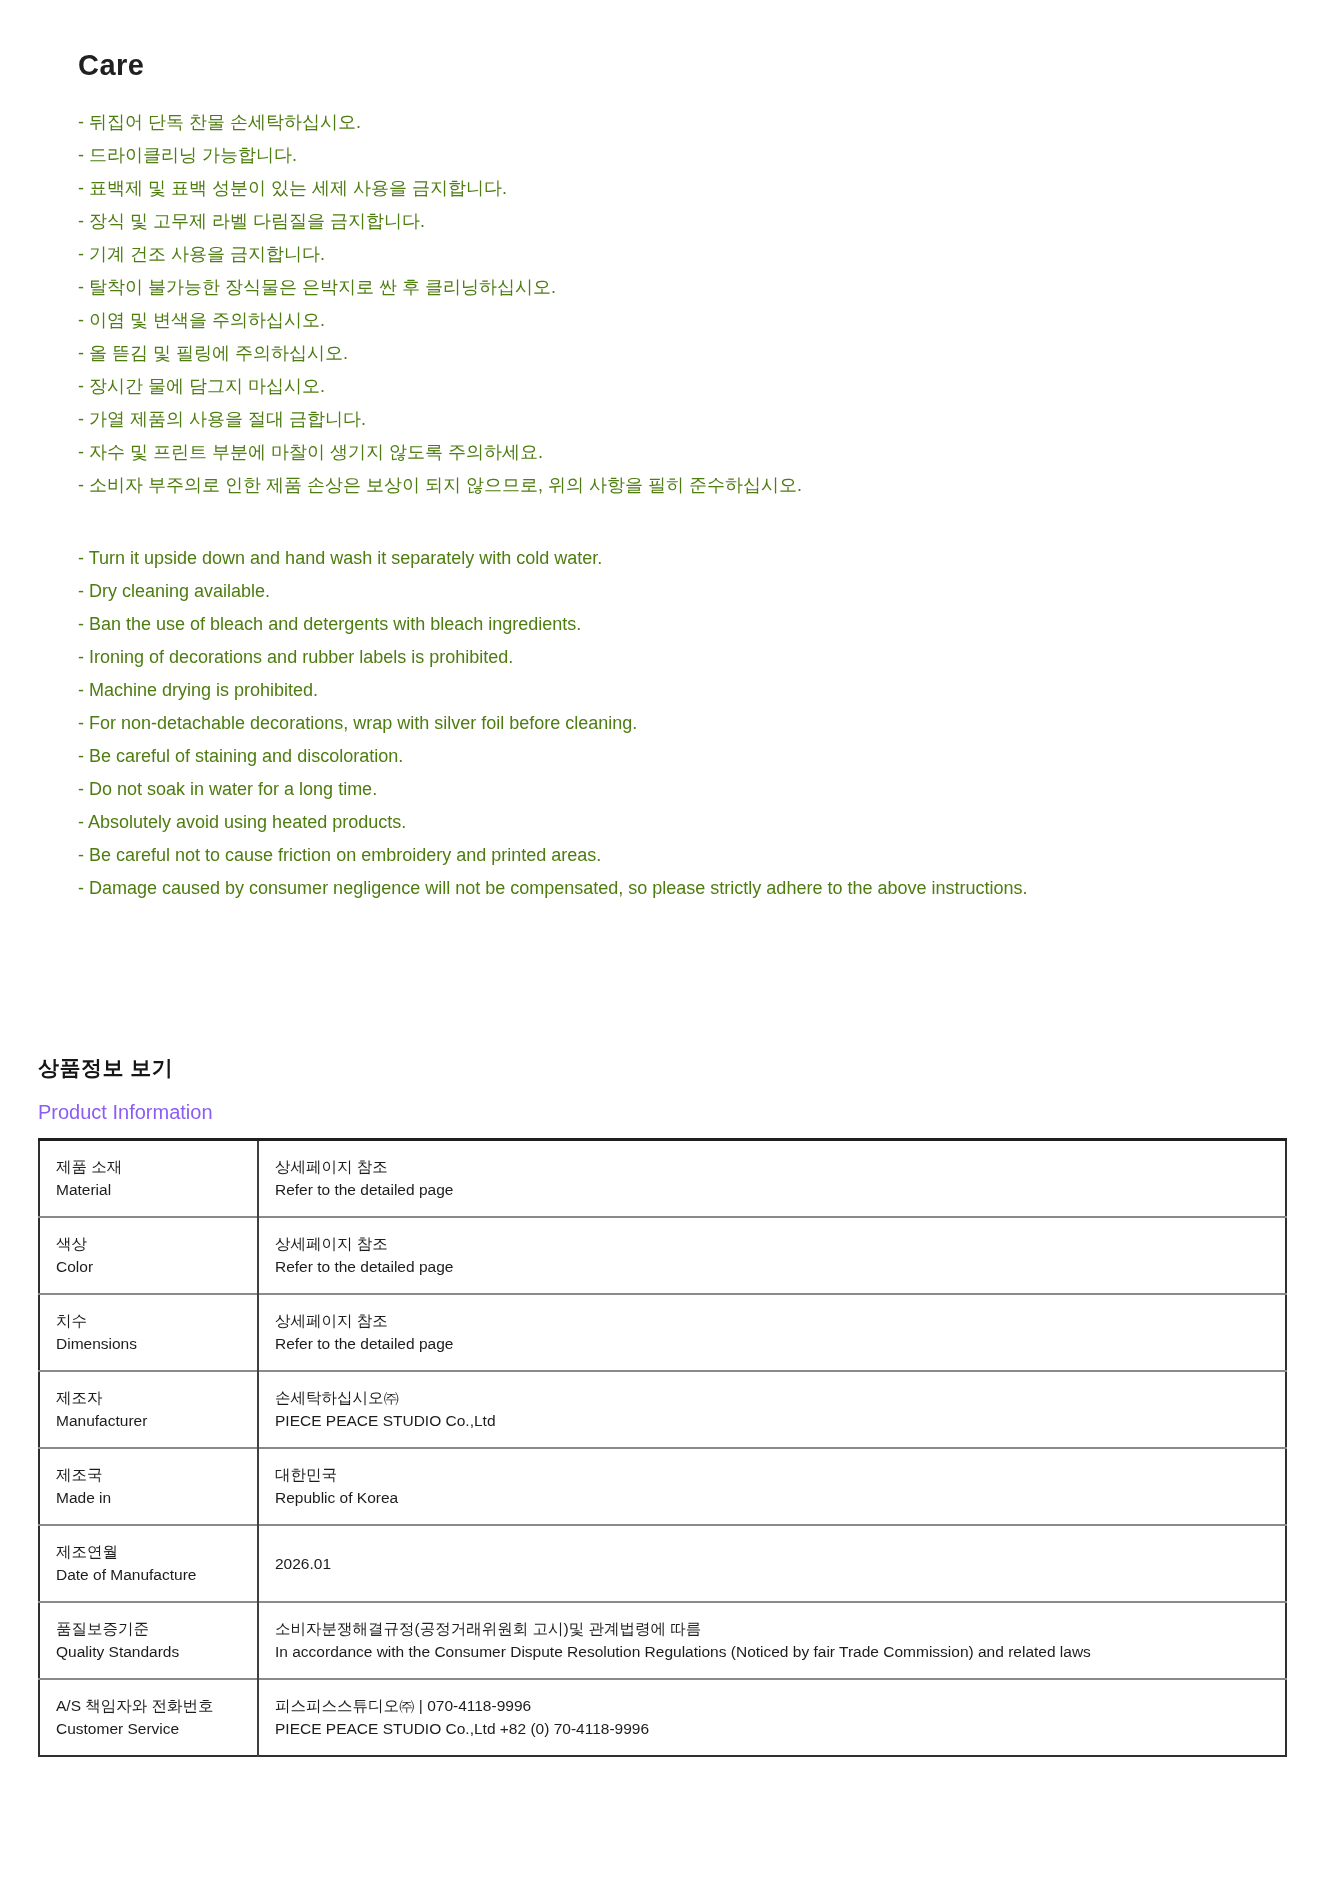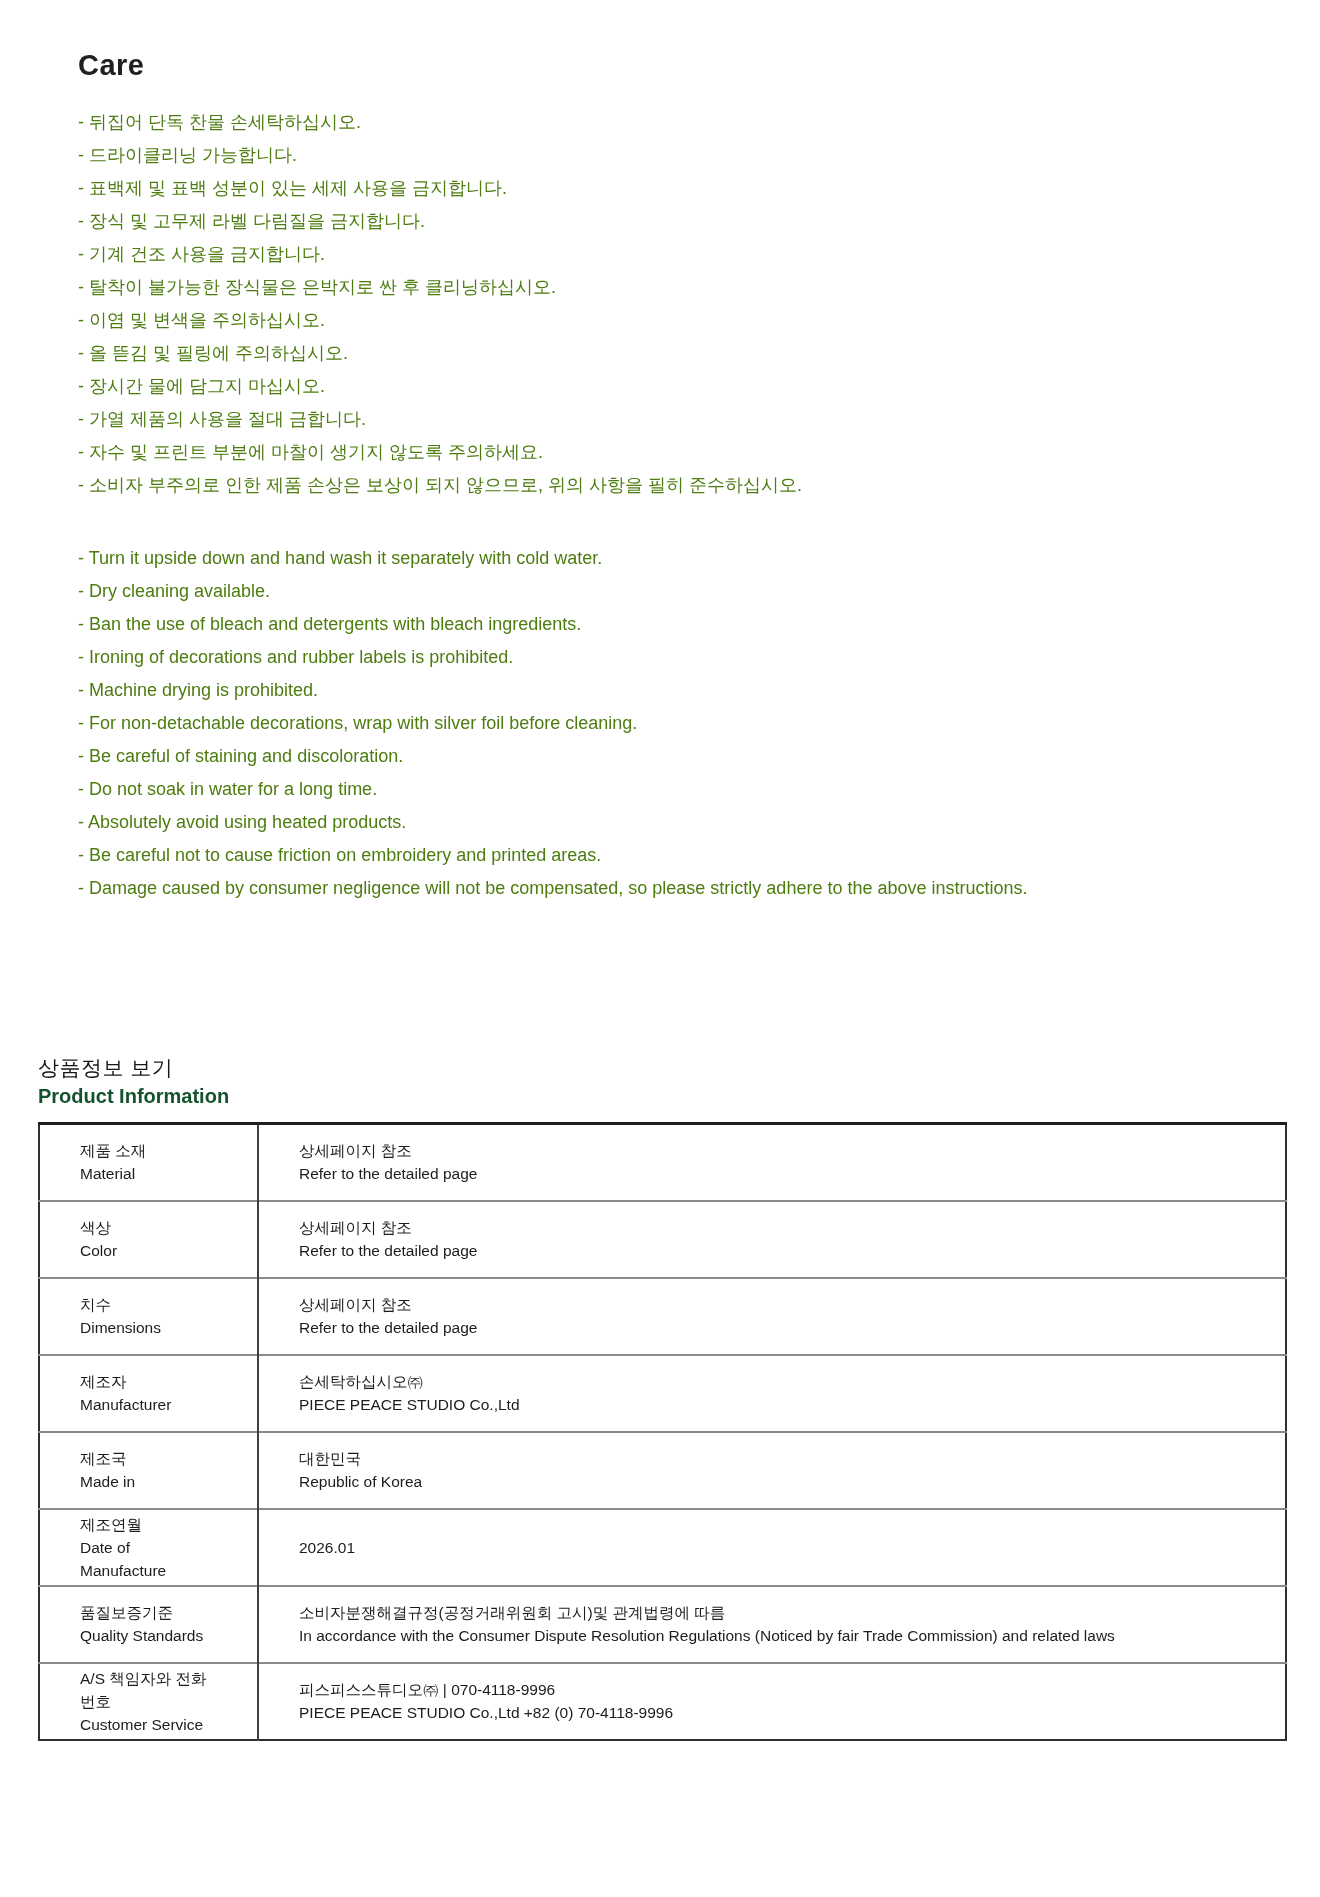--- a/index.html
+++ b/index.html
@@ -35,43 +35,43 @@
   .care-list.ko { margin-top: 22px; }
   .care-list.en { margin-top: 40px; }
   .care-line { white-space: nowrap; }
 
   
   .pinfo { margin-top: 148px; padding: 0 33px 0 38px; }
   .pinfo-title-ko {
     margin: 0;
     font-size: 21px;
     line-height: 29px;
-    font-weight: 400;
+    font-weight: 700;
     letter-spacing: 0.5px;
     color: #161616;
   }
   .pinfo-title-en {
-    margin: 0 0 0 0;
+    margin: 16px 0 0 0;
     font-size: 20px;
     line-height: 28px;
-    font-weight: 700;
-    color: #14532d;
+    font-weight: 400;
+    color: #8b5cf6;
   }
   .pinfo-table {
     margin-top: 12px;
     border-collapse: collapse;
     width: 1249px;
     table-layout: fixed;
     border: 2px solid #2f2f2f;
     border-top: 3px solid #1f1f1f;
   }
   .pinfo-table td {
     height: 77px;
     vertical-align: middle;
-    padding: 0 40px;
+    padding: 0 16px;
     font-size: 15.5px;
     line-height: 23px;
     color: #1c1c1c;
   }
   .pinfo-table td.label {
     width: 219px;
     border-right: 2px solid #3f3f3f;
   }
   .pinfo-table tr:not(:first-of-type) td {
     border-top: 2px solid #8a8a8a;

